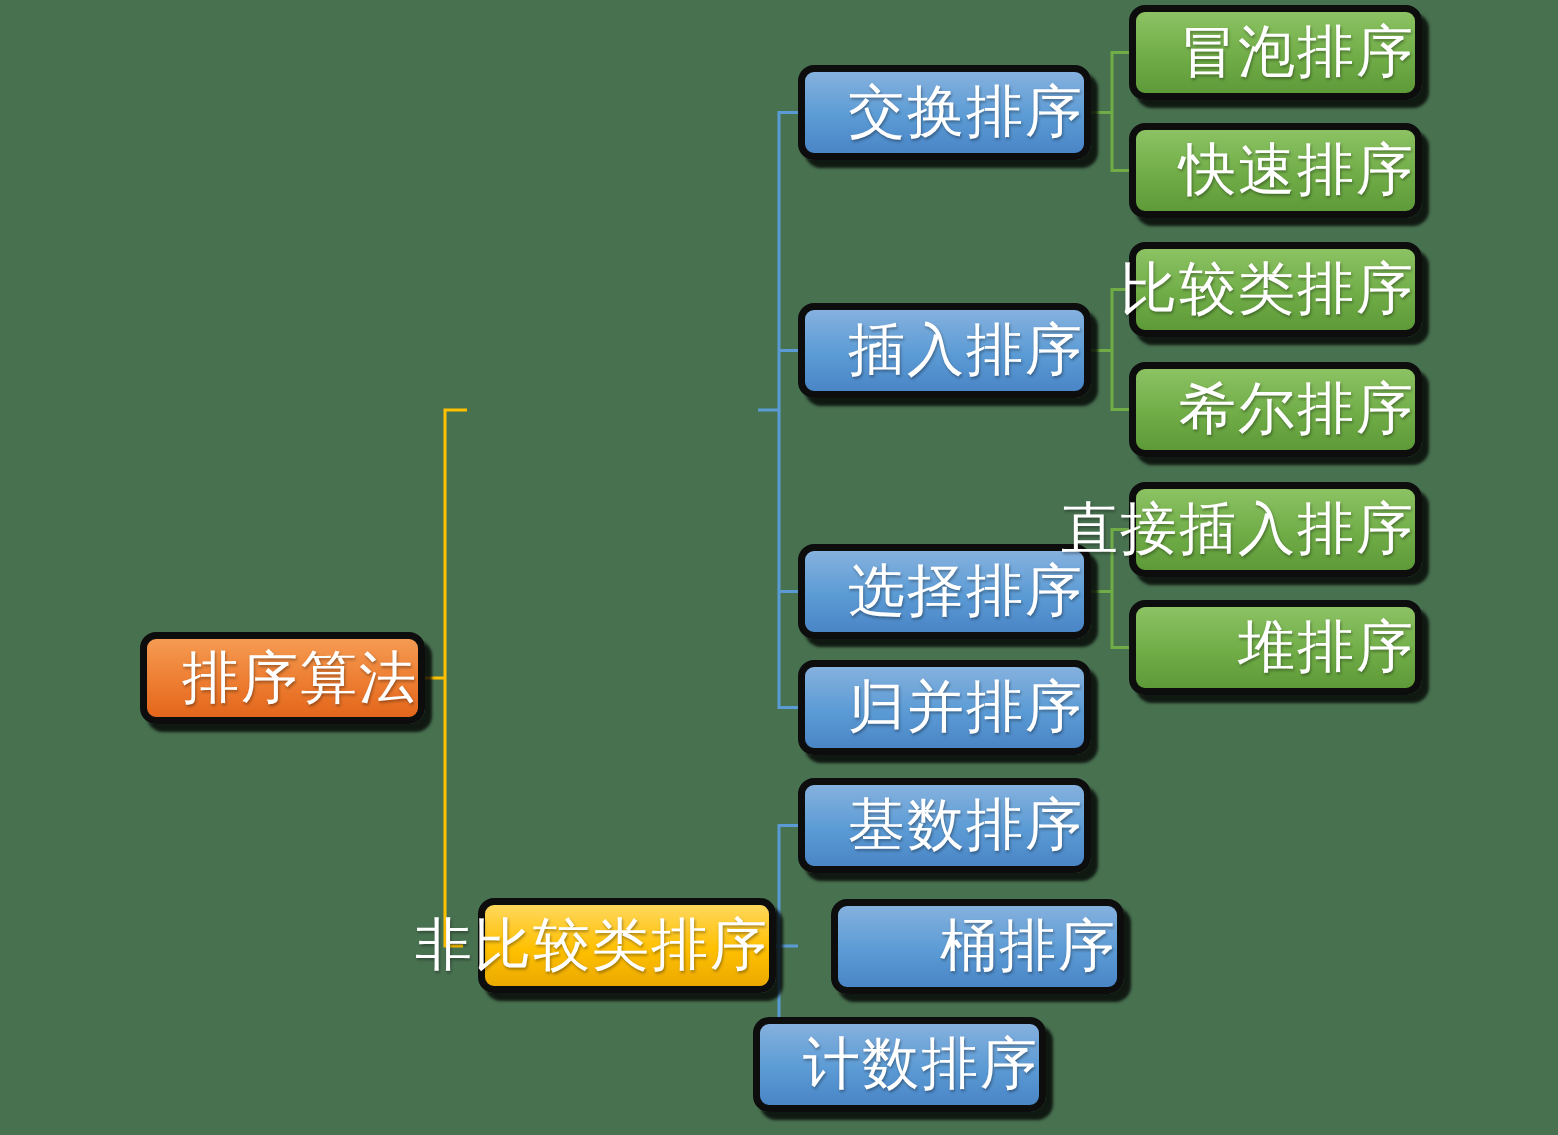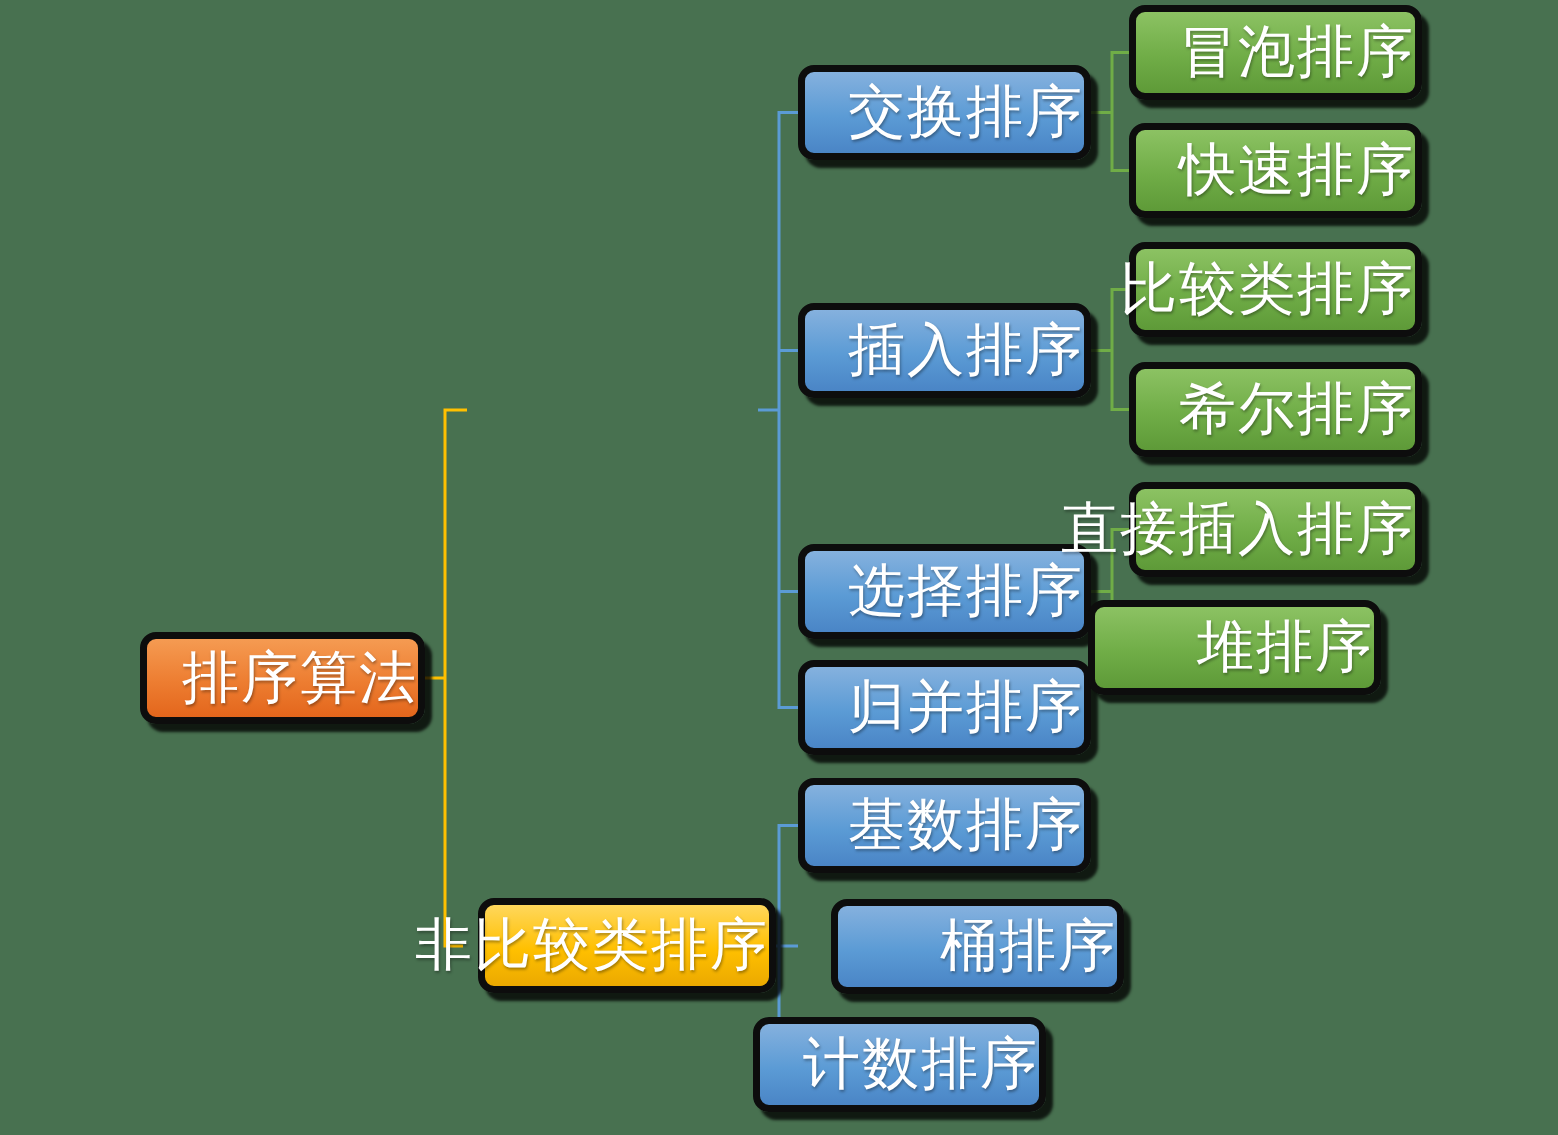--- a/index.html
+++ b/index.html
@@ -119,17 +119,17 @@
   </div>
   <div class="node node-green" style="left:1129px; top:242px; width:293px; height:95px;">
     <span class="node-label">比较类排序</span>
   </div>
   <div class="node node-green" style="left:1129px; top:362px; width:293px; height:95px;">
     <span class="node-label">希尔排序</span>
   </div>
   <div class="node node-green" style="left:1129px; top:482px; width:293px; height:95px;">
     <span class="node-label">直接插入排序</span>
   </div>
-  <div class="node node-green" style="left:1088px; top:600px; width:293px; height:95px;">
+  <div class="node node-green" style="left:1129px; top:600px; width:293px; height:95px;">
     <span class="node-label">堆排序</span>
   </div>
 
 </div>
 
 </body></html>

